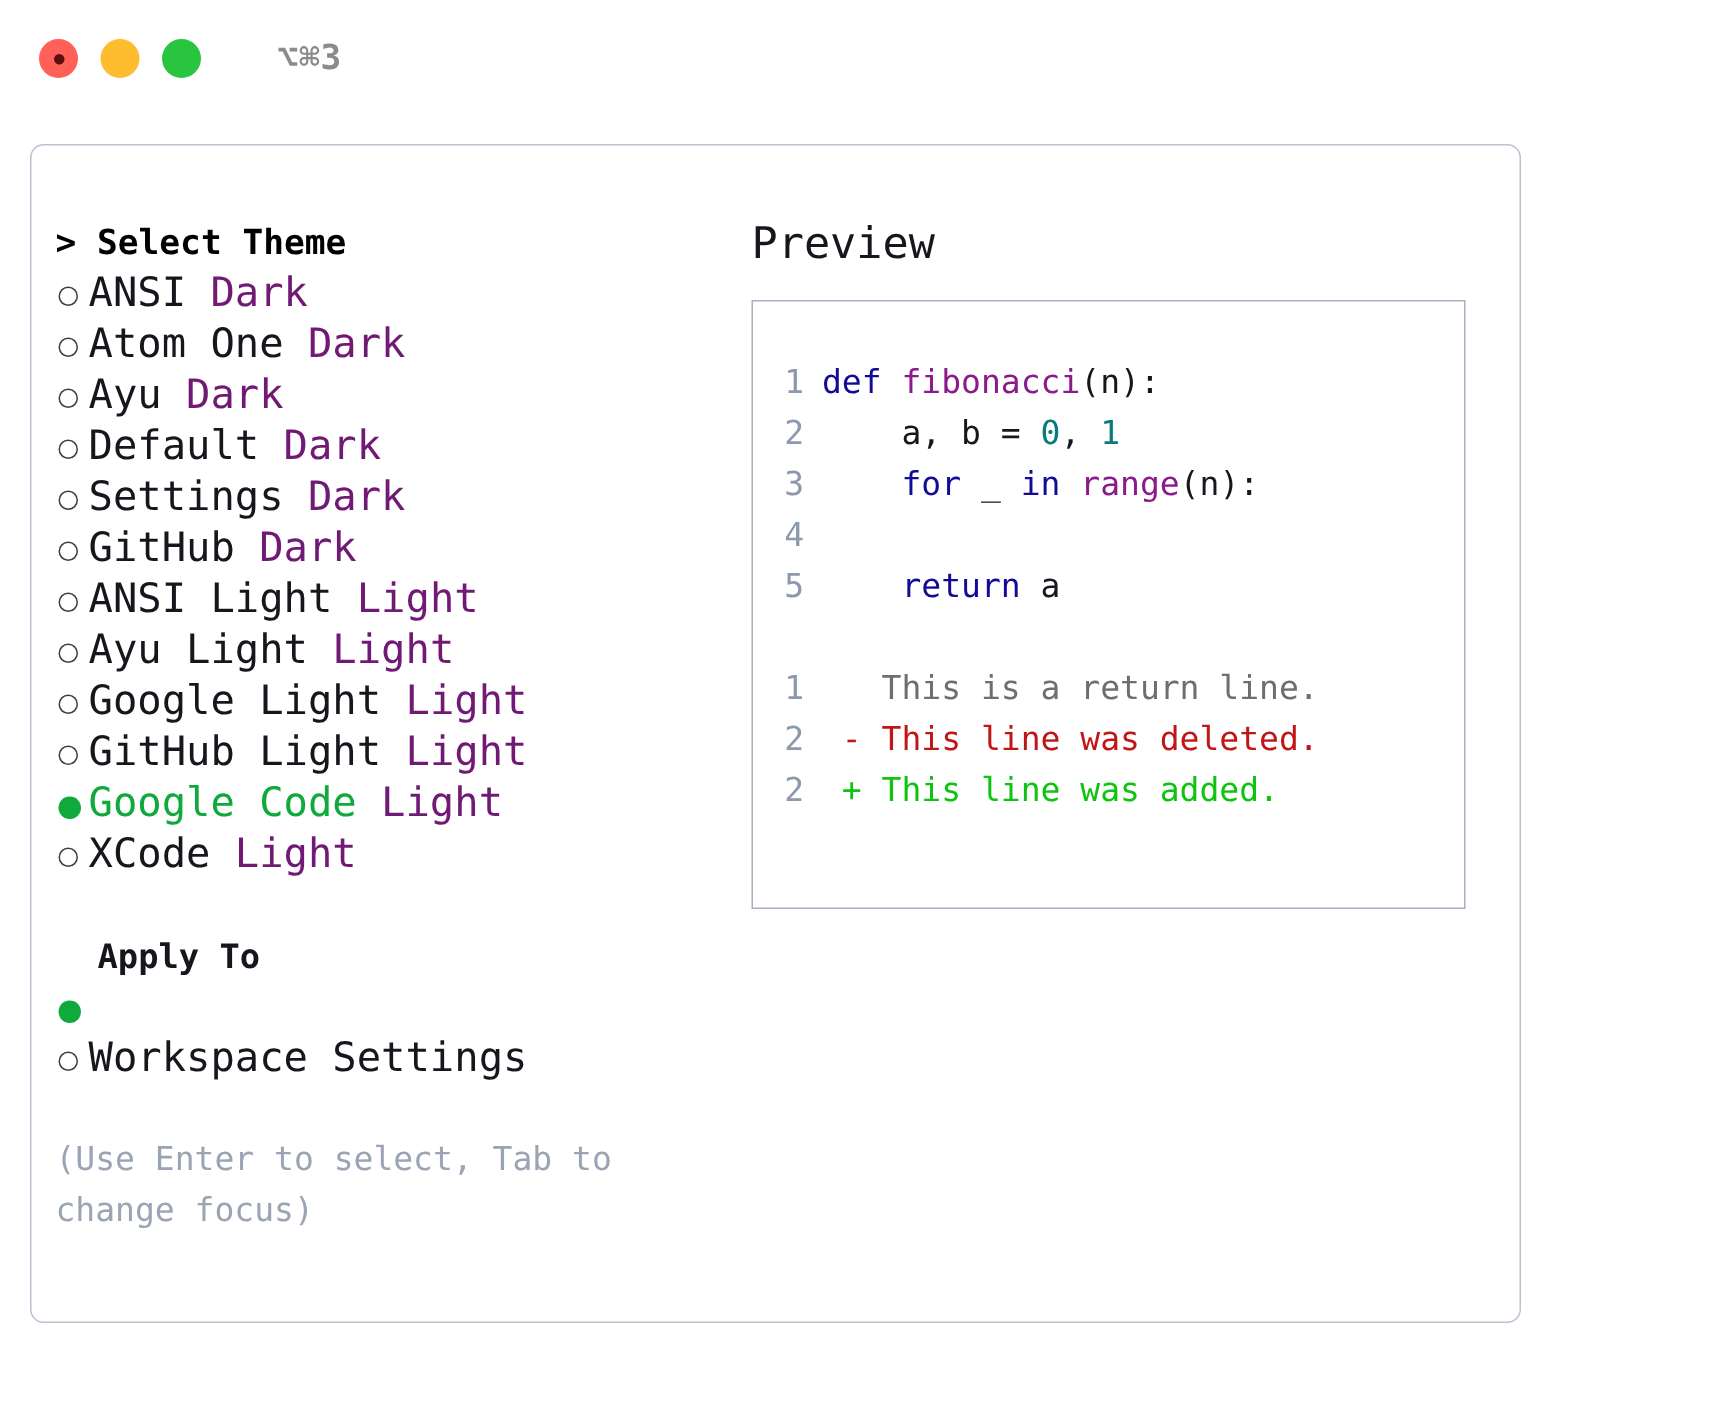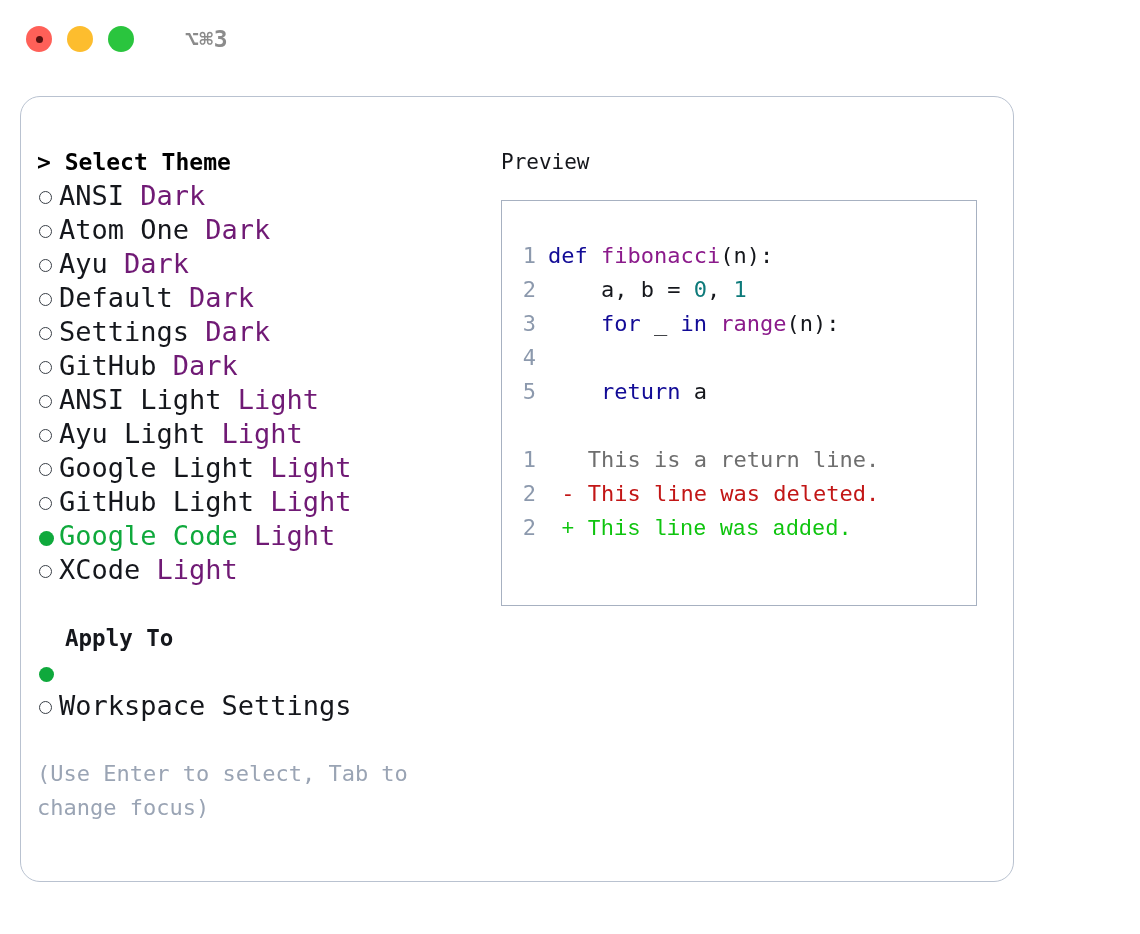--- a/index.html
+++ b/index.html
@@ -65,21 +65,21 @@
   }
 
   
   #panel {
     position: absolute;
     left: 20px;
     top: 96px;
     width: 994px;
     height: 786px;
     border: 1.5px solid #b9c2d0;
-    border-radius: 20px;
+    border-radius: 9px;
     box-sizing: border-box;
     background: #ffffff;
   }
 
   
   #left-col {
     position: absolute;
     left: 16px;
     top: 48px;
     width: 452px;
@@ -154,21 +154,21 @@
   }
 
   
   #right-col {
     position: absolute;
     left: 480px;
     top: 48px;
     width: 500px;
   }
   #preview-title {
-    font-size: 21px;
+    font-size: 29px;
     line-height: 34px;
     color: #15171c;
     white-space: pre;
   }
   #code-box {
     margin-top: 21px;
     width: 476px;
     height: 406px;
     border: 1.5px solid #a7b1c1;
     box-sizing: border-box;
@@ -189,21 +189,21 @@
     box-sizing: border-box;
     color: #8c99ad;
   }
   .code-text { white-space: pre; }
   .kw  { color: #120b96; }
   .fn  { color: #8b1a8b; }
   .num { color: #0d7a7a; }
   .pl  { color: #15171c; }
   .ctx { color: #6e6e6e; }
   .del { color: #c21616; }
-  .add { color: #0ec40e; font-family: Liberation Mono, monospace; }
+  .add { color: #0ec40e; }
   .blank-line { height: 34px; }
 </style>
 </head>
 <body>
 
 <div id="window">
 
   <div id="titlebar">
     <div class="dot red"></div>
     <div class="dot yellow"></div>

